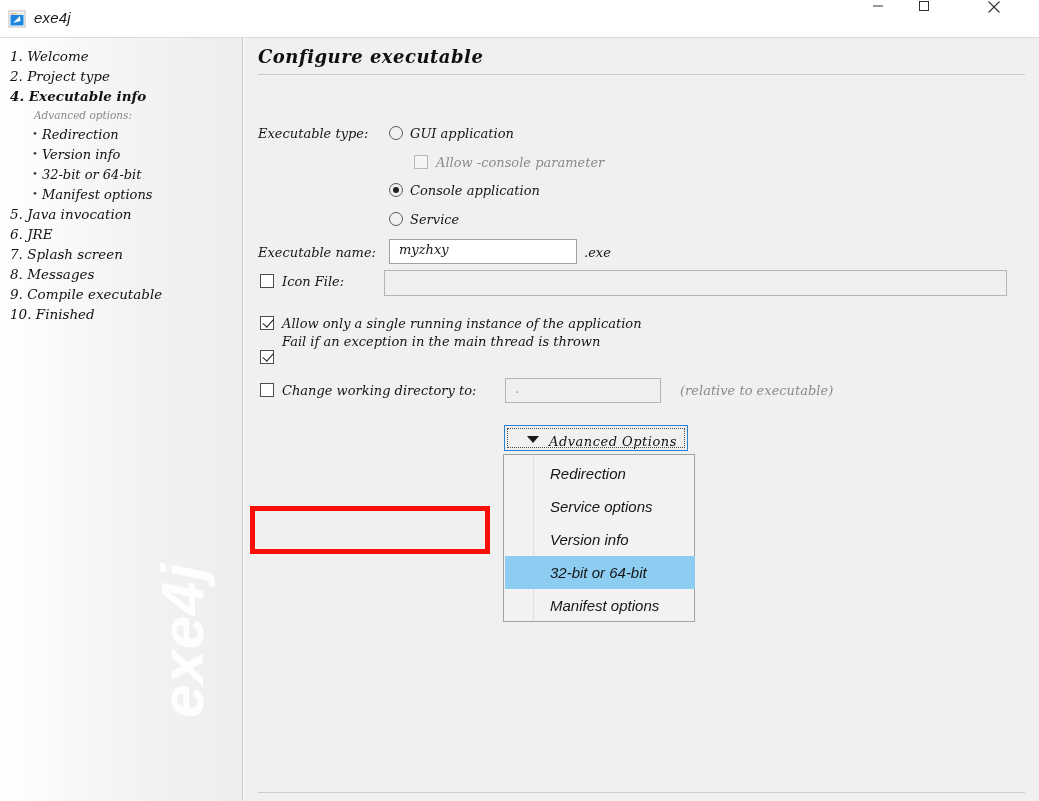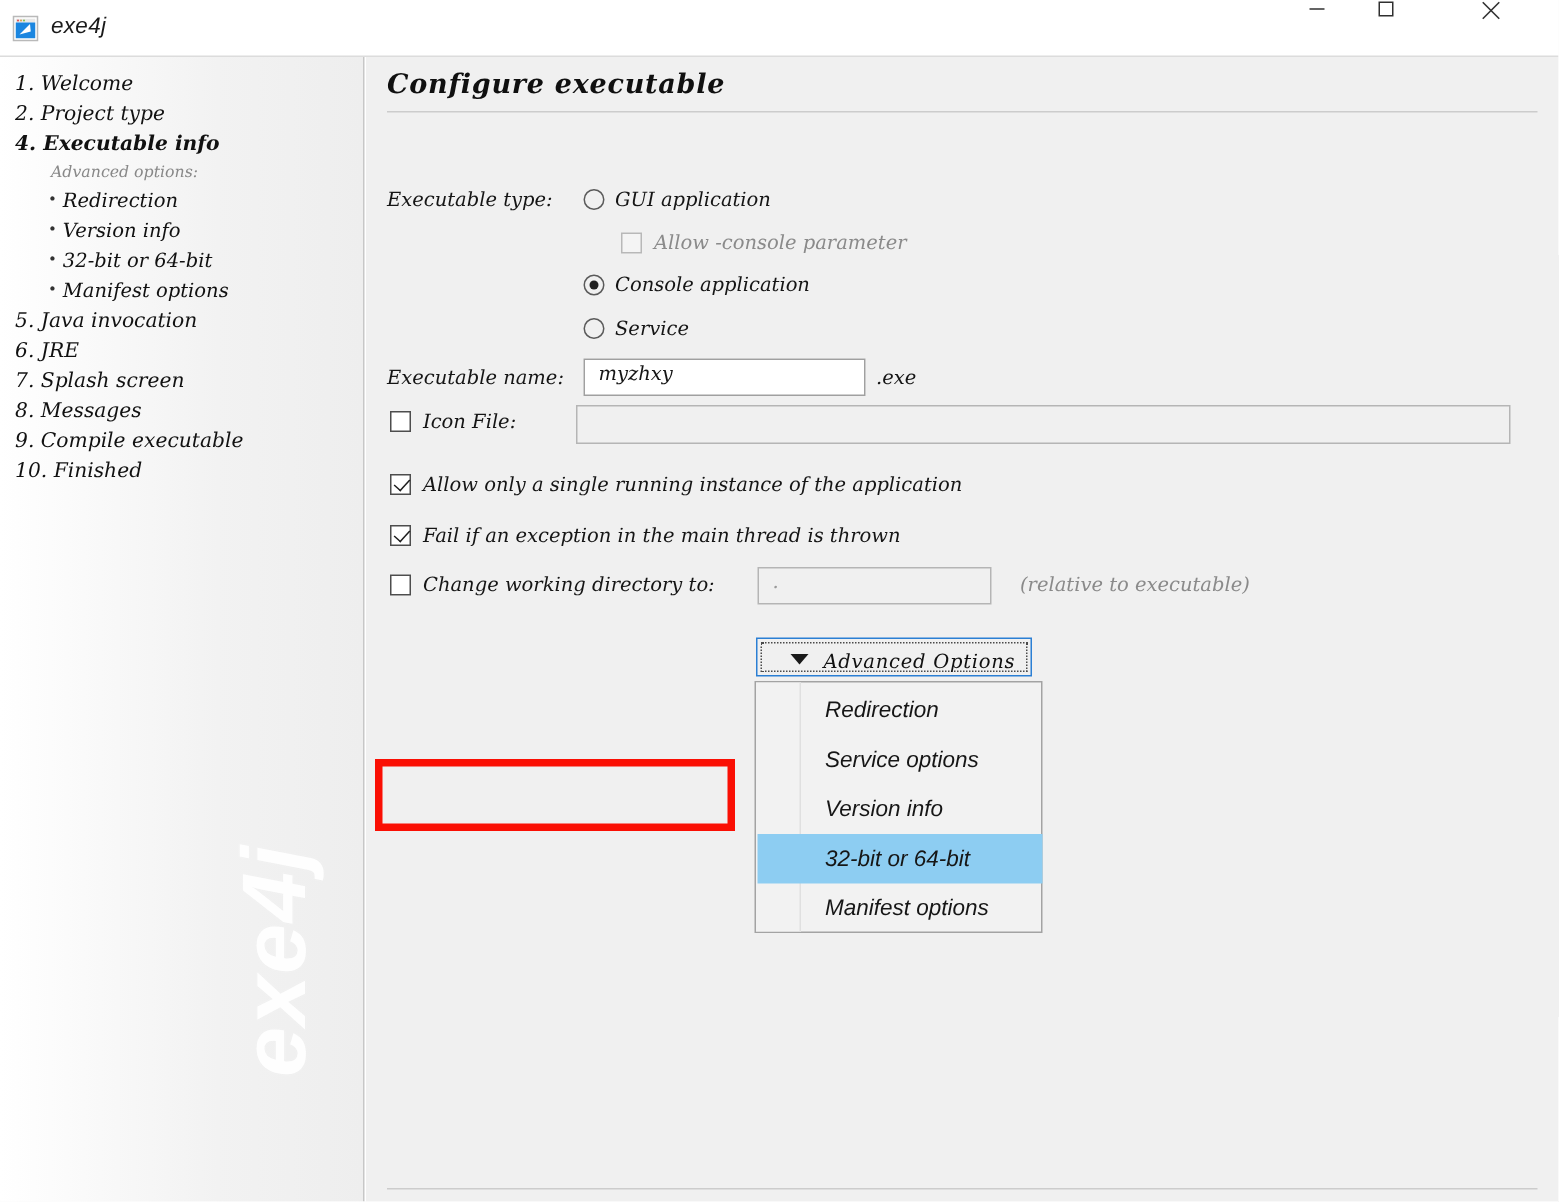--- a/index.html
+++ b/index.html
@@ -414,21 +414,21 @@
     <div class="lbl" style="left:340px; top:207px;">.exe</div>
 
     <div class="cb" style="left:16px; top:236px;"></div>
     <div class="lbl" style="left:38px; top:236px;">Icon File:</div>
     <div class="field readonlyish" style="left:140px; top:232px; width:623px; height:26px;"></div>
 
     <div class="cb checked" style="left:16px; top:278px;"></div>
     <div class="lbl" style="left:38px; top:278px;">Allow only a single running instance of the application</div>
 
     <div class="cb checked" style="left:16px; top:312px;"></div>
-    <div class="lbl" style="left:38px; top:312px;">Fail if an exception in the main thread is thrown</div>
+    <div class="lbl" style="left:38px; top:296px;">Fail if an exception in the main thread is thrown</div>
 
     <div class="cb" style="left:16px; top:345px;"></div>
     <div class="lbl" style="left:38px; top:345px;">Change working directory to:</div>
     <div class="field readonlyish" style="left:261px; top:340px; width:156px; height:25px;">.</div>
     <div class="lbl lbl-dim" style="left:436px; top:345px;">(relative to executable)</div>
 
     <div id="adv-btn">
       <div id="adv-btn-inner"></div>
       <div id="adv-caret"></div>
       <div id="adv-label">Advanced Options</div>

